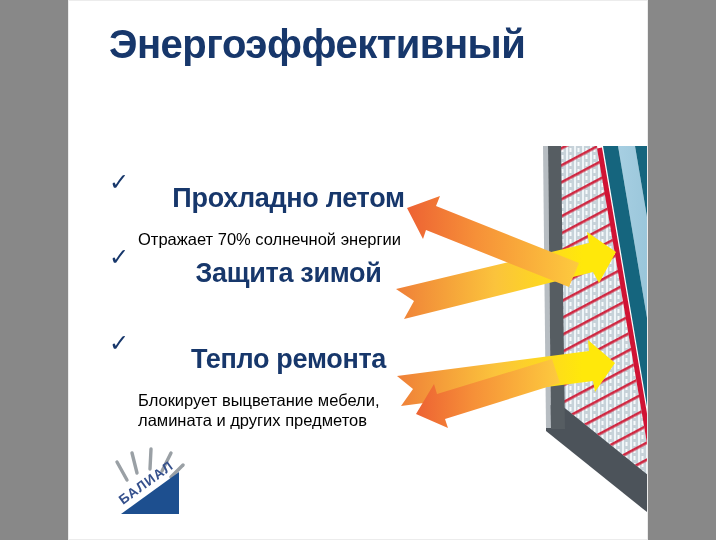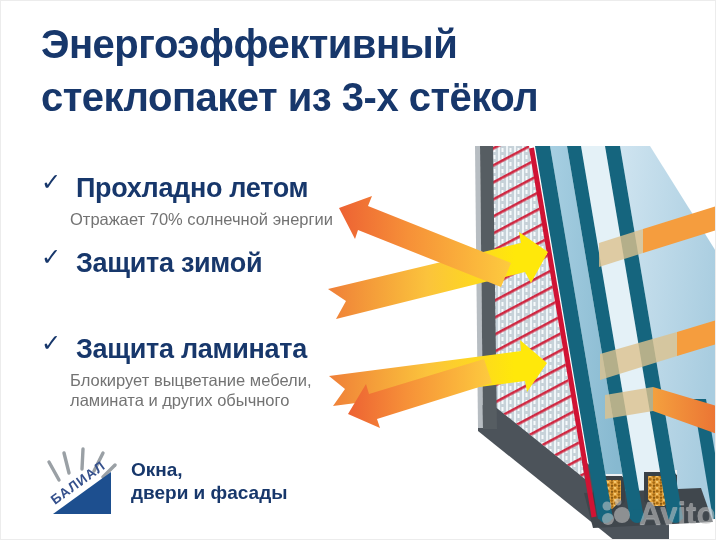--- a/index.html
+++ b/index.html
@@ -1,74 +1,69 @@
 <!DOCTYPE html>
 <html><head>
 <meta charset="utf-8">
 <style>
   html,body{margin:0;padding:0;background:#888;}
-  .page{position:relative;width:716px;height:540px;background:#ffffff;overflow:hidden;
+  .page{position:relative;width:580px;height:540px;background:#ffffff;overflow:hidden;
         font-family:"Liberation Sans","DejaVu Sans",sans-serif;margin:0 auto;
         border:1px solid #ececec;box-sizing:border-box;}
   .title{position:absolute;left:40px;top:17px;font-size:40px;line-height:53px;
          font-weight:bold;color:#17376b;letter-spacing:-0.5px;z-index:3;}
   .feature{position:absolute;left:40px;width:330px;padding-left:29px;box-sizing:border-box;z-index:3;}
   .feature .check{position:absolute;left:0;top:1px;font-size:24px;font-weight:bold;color:#17376b;}
-  .feature h3{margin:6px;font-size:27px;line-height:30px;font-weight:bold;color:#17376b;letter-spacing:-0.3px;}
-  .feature p{margin:4px 0 0 0;font-size:16.5px;line-height:20px;color:#737373;max-width:310px;}
+  .feature h3{margin:16px;font-size:27px;line-height:30px;font-weight:bold;color:#17376b;letter-spacing:-0.3px;text-align:center;}
+  .feature p{margin:4px 0 0 0;font-size:16.5px;line-height:20px;color:#000000;max-width:310px;}
   .f1{top:166px}.f2{top:241px}.f3{top:327px}
   .brand{position:absolute;left:44px;top:441px;display:flex;align-items:center;gap:14px;z-index:3;}
   .brand .tagline{font-size:19px;line-height:23px;font-weight:bold;color:#17376b;}
   .illustration{position:absolute;left:0;top:0;width:716px;height:540px;z-index:1;pointer-events:none;}
   .watermark{position:absolute;left:598px;top:494px;display:flex;align-items:flex-end;gap:6px;
              z-index:4;opacity:0.55;}
   .watermark .wm-text{font-size:31px;font-weight:bold;color:#c9c9c9;line-height:30px;
                       text-shadow:0 1px 1px #ffffff;}
 </style>
 </head>
 <body>
 
 <div class="page">
 
   <div class="title">
     <div>Энергоэффективный</div>
-    <div>стеклопакет из 3-х стёкол</div>
   </div>
 
   <div class="feature f1">
     <span class="check">✓</span>
     <h3>Прохладно летом</h3>
     <p>Отражает 70% солнечной энергии</p>
   </div>
   <div class="feature f2">
     <span class="check">✓</span>
     <h3>Защита зимой</h3>
   </div>
   <div class="feature f3">
     <span class="check">✓</span>
-    <h3>Защита ламината</h3>
-    <p>Блокирует выцветание мебели, ламината и других обычного</p>
+    <h3>Тепло ремонта</h3>
+    <p>Блокирует выцветание мебели, ламината и других предметов</p>
   </div>
 
   <div class="brand">
     <svg width="72" height="78" viewBox="0 0 72 78">
       <g stroke="#9aa0a5" stroke-width="3.4" stroke-linecap="round">
         <line x1="14" y1="38" x2="4" y2="20"></line>
         <line x1="24" y1="31" x2="19" y2="11"></line>
         <line x1="37" y1="27" x2="38" y2="7"></line>
         <line x1="49" y1="29" x2="58" y2="11"></line>
         <line x1="58" y1="35" x2="70" y2="23"></line>
       </g>
       <polygon points="8,72 66,72 66,30" fill="#1d4f8f"></polygon>
       <text x="10" y="63" transform="rotate(-36 10 63)" font-size="13.5" font-weight="bold" fill="#35508c" letter-spacing="1">БАЛИАЛ</text>
     </svg>
-    <div class="tagline">
-      <div>Окна,</div>
-      <div>двери и фасады</div>
-    </div>
   </div>
 
   <svg class="illustration" viewBox="0 0 716 540">
     <defs>
       <pattern id="stripes" width="8" height="7" patternUnits="userSpaceOnUse">
         <rect width="8" height="7" fill="#c7d2d9"></rect>
         <rect x="1" width="2" height="7" fill="#eff5f8"></rect>
         <rect x="4.5" width="2" height="4" fill="#f7fafc"></rect>
       </pattern>
       <pattern id="hatch" width="20" height="15" patternUnits="userSpaceOnUse" patternTransform="rotate(-28)">

